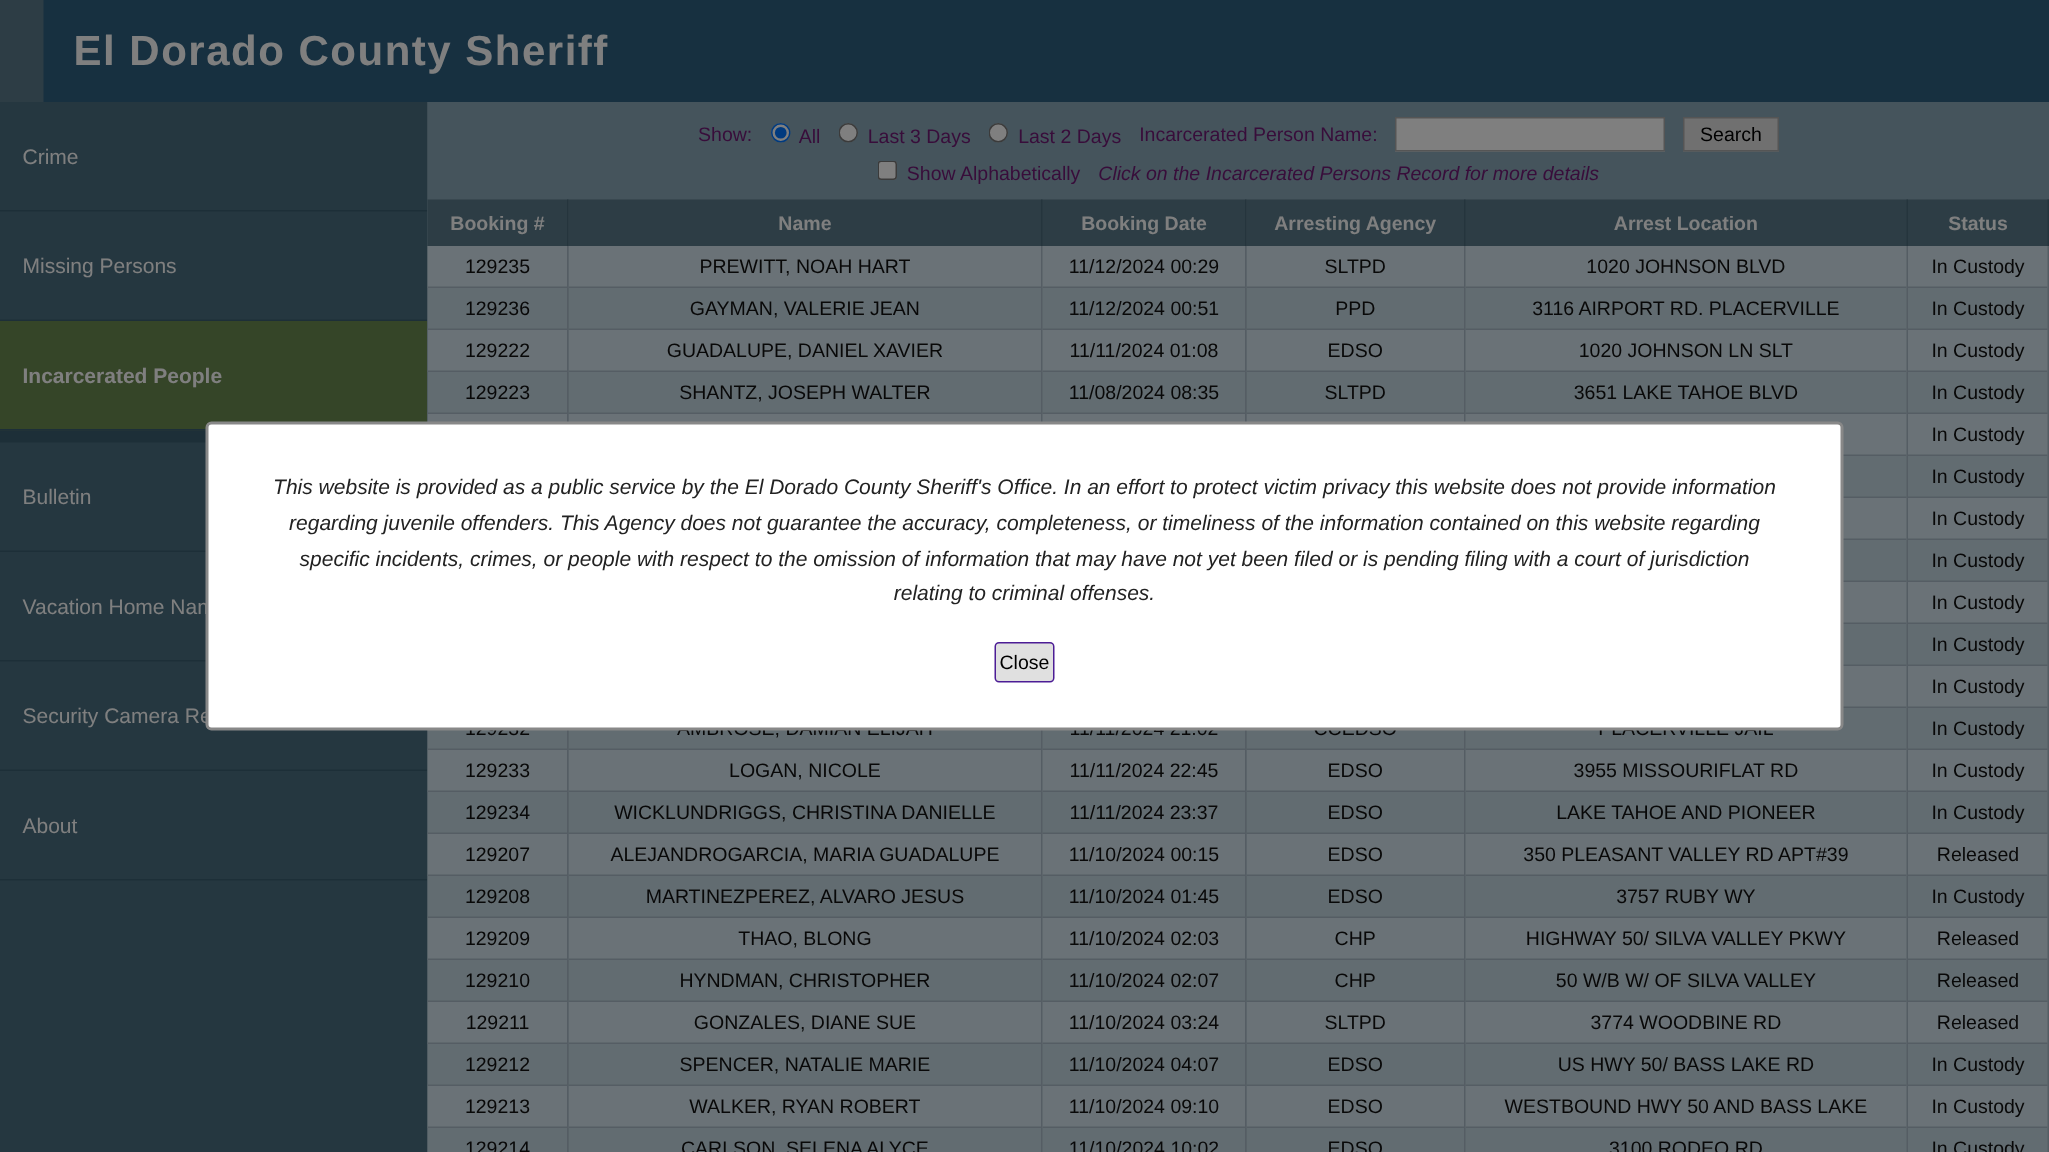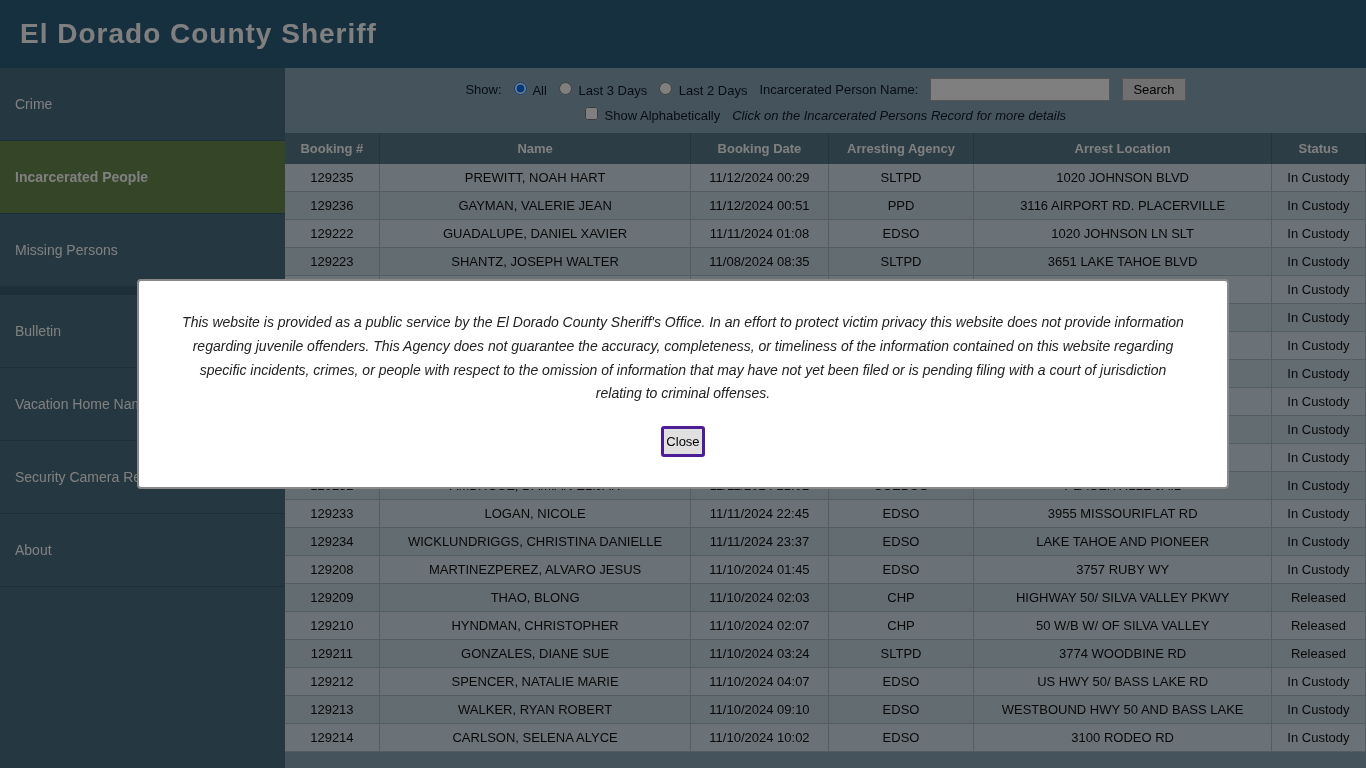--- a/index.html
+++ b/index.html
@@ -6,20 +6,21 @@
     body { font-family: Arial, sans-serif; font-size: 13px; background: #5a7a8a; width: 1366px; min-height: 768px; }
 
     
     #header {
       background: #2e6080;
       color: white;
       padding: 18px 20px;
       font-size: 28px;
       font-weight: bold;
       letter-spacing: 1px;
+      margin-left: 29px;
     }
 
     
     #layout { display: flex; }
 
     
     #sidebar {
       width: 285px;
       min-height: 768px;
       background: #4a6e80;
@@ -54,21 +55,21 @@
       gap: 6px;
     }
     .filter-row {
       display: flex;
       align-items: center;
       gap: 12px;
     }
     .filter-row label { color: #111; font-size: 13px; }
     .filter-row input[type="radio"] { margin-right: 3px; }
     .filter-row input[type="checkbox"] { margin-right: 3px; }
-    .filter-row span { color: #0f172a; font-size: 13px; }
+    .filter-row span { color: #701a75; font-size: 13px; }
     #search-input {
       border: 1px solid #aaa;
       padding: 3px 6px;
       font-size: 13px;
       width: 180px;
     }
     #search-button {
       background: #e0e0e0;
       border: 1px solid #aaa;
       padding: 3px 10px;
@@ -127,40 +128,40 @@
     }
     #modal p {
       font-size: 14px;
       line-height: 1.7;
       color: #222;
       font-style: italic;
     }
     #modal-close-btn {
       margin-top: 20px;
       background: #e0e0e0;
-      border: 3px solid #4c1d95;
+      border: 1px solid #4c1d95;
       padding: 5px 2px;
       font-size: 13px;
       cursor: pointer;
       border-radius: 3px;
     }
   </style>
 </head>
 <body>
 
 <div id="header">
   <span>El Dorado County Sheriff</span>
 </div>
 
 <div id="layout">
 
   <nav id="sidebar">
     <div class="sidebar-item">Crime</div>
+    <div class="sidebar-item">Missing Persons</div>
     <div class="sidebar-item active">Incarcerated People</div>
-    <div class="sidebar-item">Missing Persons</div>
     <div class="sidebar-divider"></div>
     <div class="sidebar-item">Bulletin</div>
     <div class="sidebar-item">Vacation Home Name</div>
     <div class="sidebar-item">Security Camera Registration</div>
     <div class="sidebar-item">About</div>
   </nav>
 
   <div id="main">
 
     <div id="filter-bar">
@@ -309,20 +310,28 @@
           </tr>
           <tr style="cursor: pointer;">
             <td>129234</td>
             <td>WICKLUNDRIGGS, CHRISTINA DANIELLE</td>
             <td>11/11/2024 23:37</td>
             <td>EDSO</td>
             <td>LAKE TAHOE AND PIONEER</td>
             <td>In Custody</td>
           </tr>
           <tr style="cursor: pointer;">
+            <td>129207</td>
+            <td>ALEJANDROGARCIA, MARIA GUADALUPE</td>
+            <td>11/10/2024 00:15</td>
+            <td>EDSO</td>
+            <td>350 PLEASANT VALLEY RD APT#39</td>
+            <td>Released</td>
+          </tr>
+          <tr style="cursor: pointer;">
             <td>129208</td>
             <td>MARTINEZPEREZ, ALVARO JESUS</td>
             <td>11/10/2024 01:45</td>
             <td>EDSO</td>
             <td>3757 RUBY WY</td>
             <td>In Custody</td>
           </tr>
           <tr style="cursor: pointer;">
             <td>129209</td>
             <td>THAO, BLONG</td>

